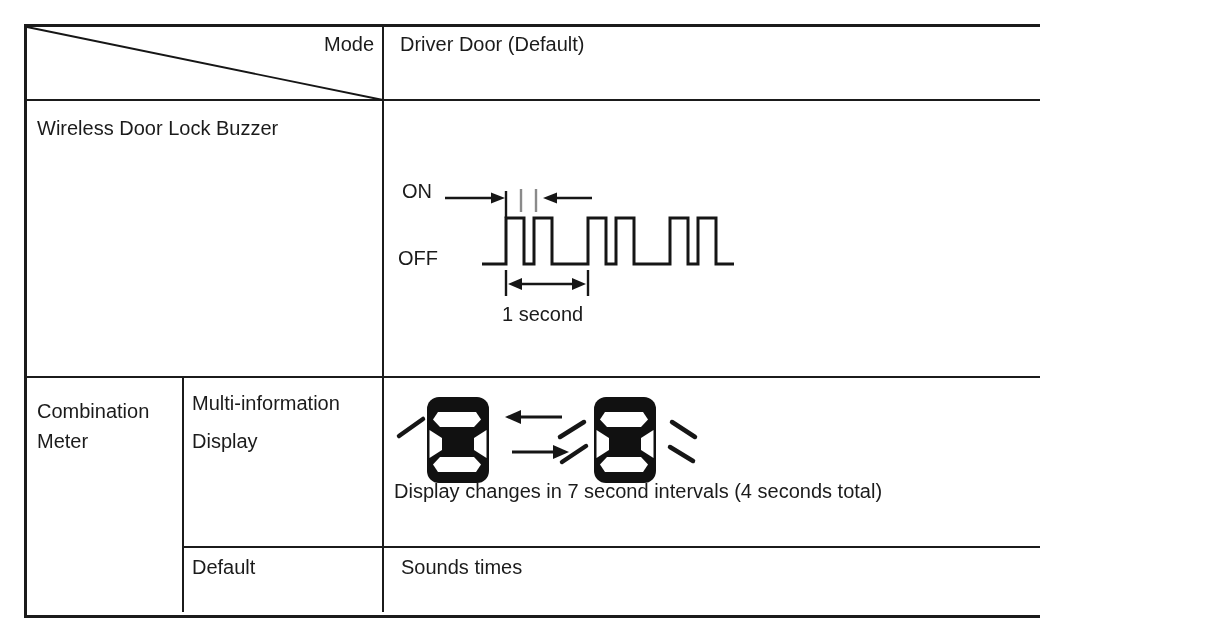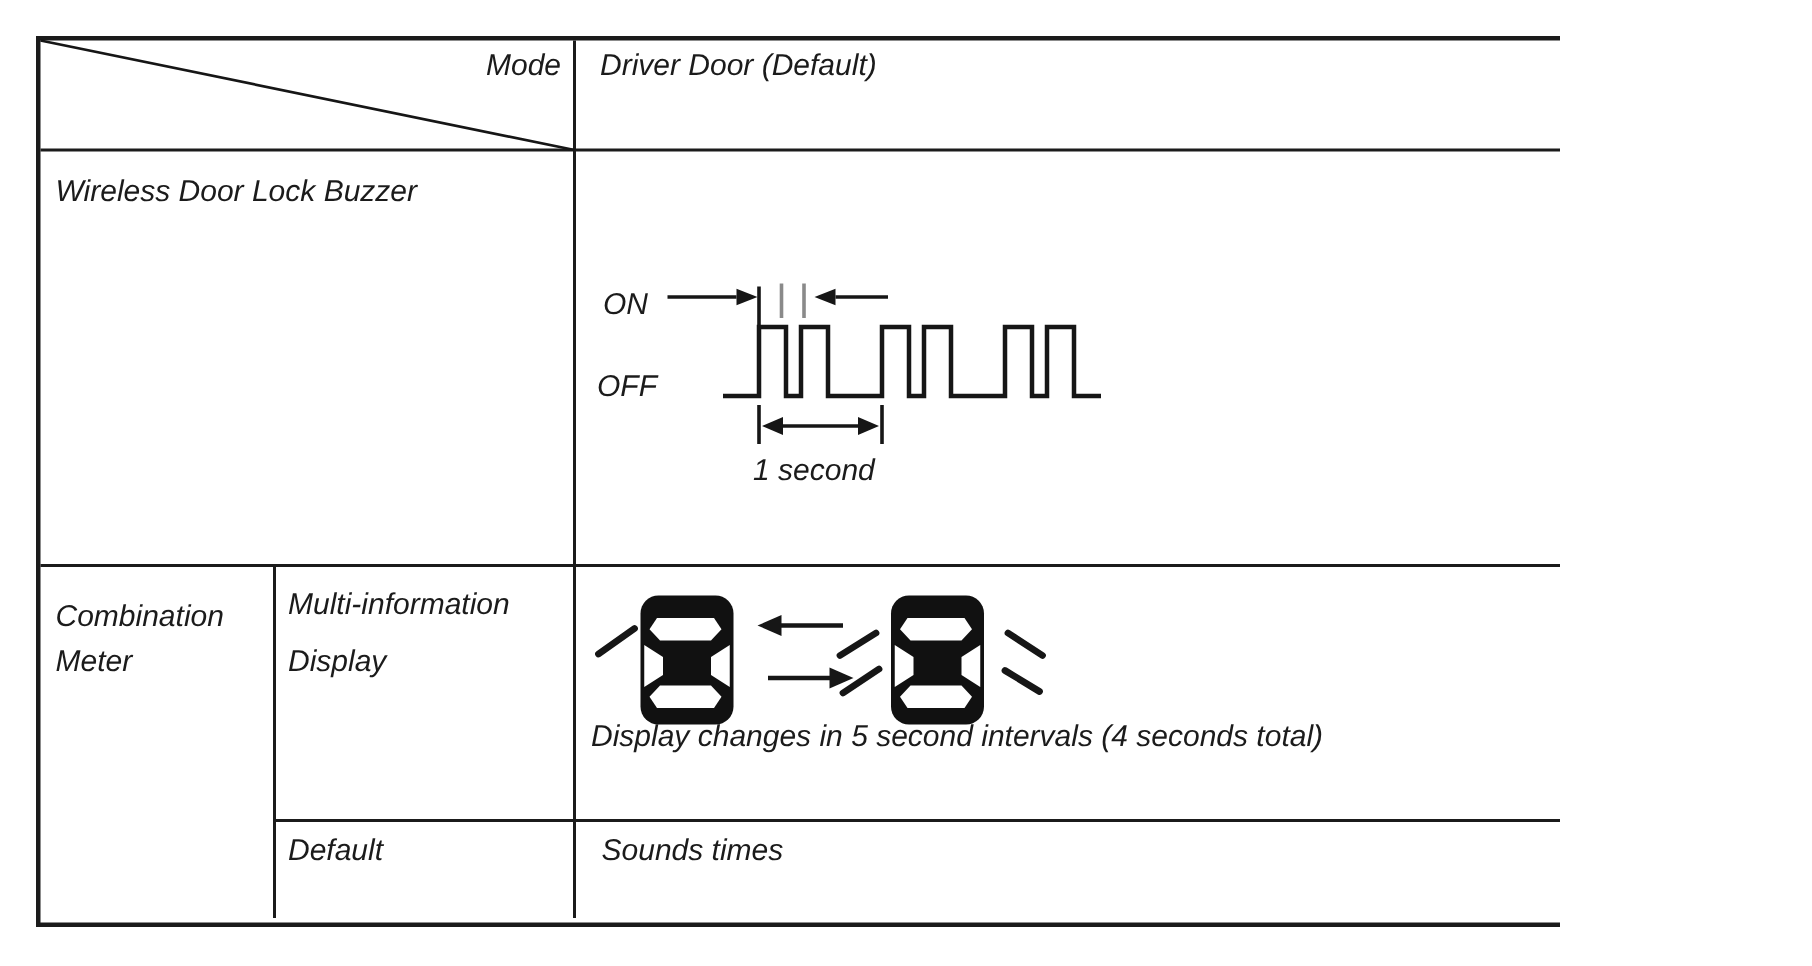--- a/index.html
+++ b/index.html
@@ -1,18 +1,18 @@
 <!DOCTYPE html>
 <html><head>
 <meta charset="utf-8">
 <style>
   html,body{margin:0;padding:0;background:#fff;}
   #page{
     position:relative;width:1040px;height:644px;background:#fff;overflow:hidden;
-    font-family:"Liberation Sans",sans-serif;color:#1b1b1b;font-style:italic;
+    font-family:"Liberation Sans",sans-serif;color:#1b1b1b;
   }
   .t{position:absolute;font-size:20px;line-height:26px;white-space:nowrap;color:#1b1b1b;}
   .frame{position:absolute;left:24px;top:24px;width:1154px;height:588px;border:3px solid #1b1b1b;}
   .line{position:absolute;background:#1b1b1b;}
   svg{position:absolute;overflow:visible;}
   .ink{stroke:#161616;}
 </style>
 </head>
 <body>
 
@@ -27,21 +27,21 @@
 
   <svg style="left:27px;top:27px" width="356" height="73" viewBox="0 0 356 73">
     <line x1="0" y1="0" x2="356" y2="73" class="ink" stroke-width="1.8"></line>
   </svg>
 
   <div class="t" style="left:100px;top:31px;width:274px;text-align:right">Mode</div>
   <div class="t" style="left:400px;top:31px">Driver Door (Default)</div>
 
   <div class="t" style="left:37px;top:115px">Wireless Door Lock Buzzer</div>
 
-  <div class="t" style="left:402px;top:190px">ON</div>
+  <div class="t" style="left:402px;top:178px">ON</div>
   <div class="t" style="left:398px;top:245px">OFF</div>
   <div class="t" style="left:502px;top:301px">1 second</div>
 
   <svg style="left:385px;top:180px" width="460" height="122" viewBox="385 180 460 122">
 
     <polyline fill="none" class="ink" stroke-width="3" points="482,264 506,264 506,218 524,218 524,264 534,264 534,218 552,218 552,264
               588,264 588,218 606,218 606,264 616,264 616,218 634,218 634,264
               670,264 670,218 688,218 688,264 698,264 698,218 716,218 716,264 734,264"></polyline>
 
     <line x1="445" y1="198" x2="491" y2="198" class="ink" stroke-width="2.4"></line>
@@ -83,18 +83,18 @@
     <line x1="512" y1="452" x2="555" y2="452" class="ink" stroke-width="3"></line>
     <polygon points="569,452 553,445 553,459" fill="#161616"></polygon>
 
     <line x1="560" y1="437" x2="584" y2="422" class="ink" stroke-width="4.5" stroke-linecap="round"></line>
     <line x1="562" y1="462" x2="586" y2="446" class="ink" stroke-width="4.5" stroke-linecap="round"></line>
     <use href="#car-shape" transform="translate(167,0)"></use>
     <line x1="672" y1="422" x2="695" y2="437" class="ink" stroke-width="4.5" stroke-linecap="round"></line>
     <line x1="670" y1="447" x2="693" y2="461" class="ink" stroke-width="4.5" stroke-linecap="round"></line>
   </svg>
 
-  <div class="t" style="left:394px;top:478px">Display changes in 5 second intervals (4 seconds total)</div>
+  <div class="t" style="left:394px;top:478px">Display changes in 7 second intervals (4 seconds total)</div>
 
   <div class="t" style="left:192px;top:554px">Default</div>
   <div class="t" style="left:401px;top:554px">Sounds times</div>
 
 </div>
 
 </body></html>

